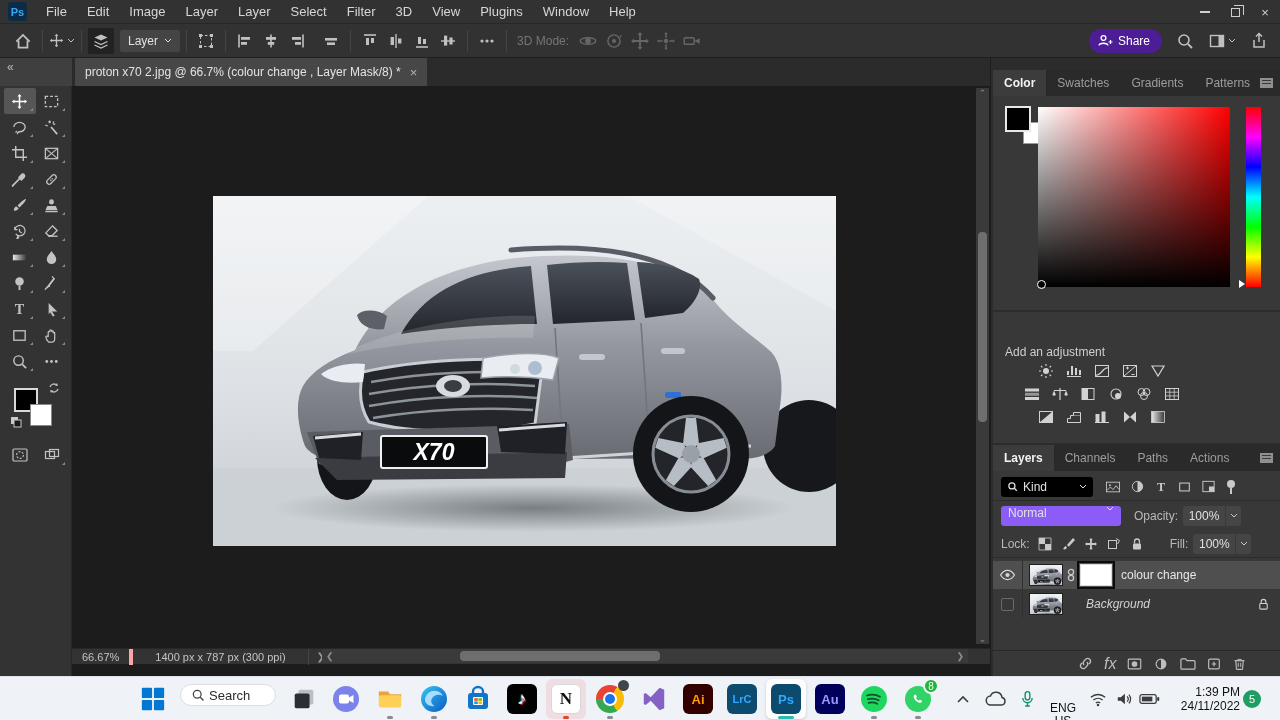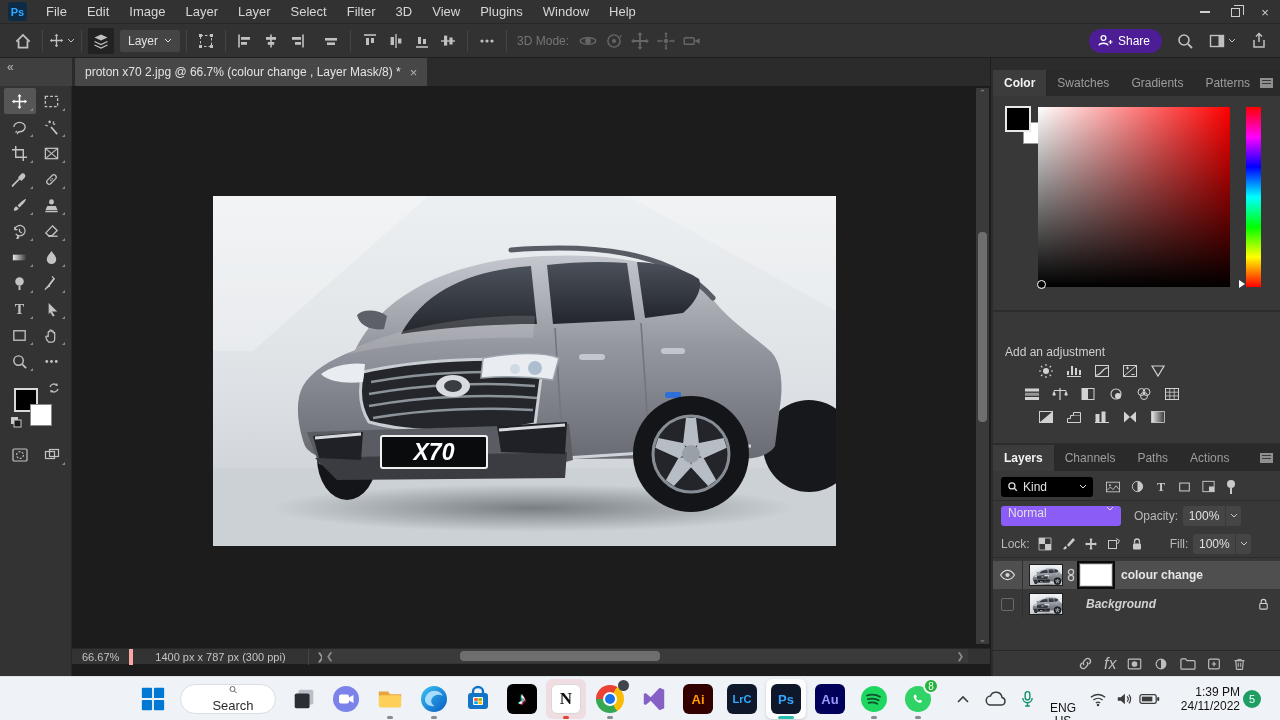--- a/index.html
+++ b/index.html
@@ -117,36 +117,36 @@
     display:flex; align-items:center; justify-content:center; }
   .lock-ics { display:flex; gap:9px; margin-left:8px; align-items:center; color:#c9c9c9; }
   .layer-row { position:absolute; left:0; right:0; height:28px; display:flex; align-items:center; }
   .lr-1 { top:116px; background:#4f4f4f; }
   .lr-2 { top:145px; }
   .vis-well { width:30px; height:28px; border-right:1px solid #2f2f2f; display:flex; align-items:center; justify-content:center; color:#d6d6d6; }
   .vis-empty { width:13px; height:13px; border:1px solid #6a6a6a; border-radius:2px; }
   .l-thumb { width:34px; height:22px; margin-left:6px; border:1px solid #1f1f1f; background:#888; overflow:hidden; }
   .l-thumb svg { display:block; width:34px; height:22px; }
   .mask-thumb { width:32px; height:22px; margin-left:4px; background:#fff; border:1px solid #ddd; outline:2px solid #0b0b0b; outline-offset:1px; }
-  .l-name { margin-left:9px; font-size:12px; color:#e6e6e6;font-weight:bold; }
+  .l-name { margin-left:9px; font-size:12px; color:#e6e6e6; }
   .l-name.it { font-style:italic; color:#d2d2d2; }
   .l-lock { position:absolute; right:10px; color:#cfcfcf; }
   .lp-actions { position:absolute; left:0; right:0; bottom:0; height:26px; border-top:1px solid #272727;
     display:flex; align-items:center; gap:10px; padding-left:84px; color:#bdbdbd; }
   .fx-t { font-size:16px; font-style:italic; color:#bdbdbd; }
 
   
   .taskbar { position:absolute; left:0; bottom:0; width:1280px; height:44px; background:#eff3f8; border-top:1px solid #dfe4ea; }
   .tb { position:absolute; top:6px; width:32px; height:32px; display:flex; align-items:center; justify-content:center; }
   .tb .dot { position:absolute; left:50%; bottom:-4px; transform:translateX(-50%); width:6px; height:3px; border-radius:2px; background:#878d94; }
   .tb .dot.red { background:#e0442c; }
-  .search-pill { position:absolute; left:180px; top:7px; width:96px; height:30px; border-radius:15px; background:#fff;
-    border:1px solid #d9dee5; display:flex; align-items:center; gap:4px; padding-left:10px; font-size:13px; color:#2b2b2b;flex-direction:column; }
+  .search-pill { position:absolute; left:180px; top:7px; width:96px; height:22px; border-radius:15px; background:#fff;
+    border:1px solid #d9dee5; display:flex; align-items:center; gap:4px; padding-left:10px; font-size:13px; color:#2b2b2b; }
   .sq-ico { width:30px; height:30px; border-radius:6px; display:flex; align-items:center; justify-content:center; font-weight:bold; }
-  .adobe { background:#0f172a; color:#31a8ff; font-size:12px; }
+  .adobe { background:#0c4a6e; color:#31a8ff; font-size:12px; }
   .ps-plate { position:absolute; left:766px; top:2px; width:40px; height:40px; background:#fdfdfd; border-radius:6px; box-shadow:0 1px 3px rgba(0,0,0,.18); }
   .ps-under { position:absolute; left:778px; bottom:1px; width:16px; height:3px; border-radius:2px; background:#2bbcae; }
   .notion-halo { position:absolute; left:546px; top:2px; width:40px; height:40px; background:rgba(240,90,90,.14); border-radius:6px; }
   .chrome-ico { position:relative; width:28px; height:28px; border-radius:50%;
     background:conic-gradient(from 30deg, #fbbc05 0 120deg, #34a853 120deg 240deg, #ea4335 240deg 360deg); }
   .chrome-ico:before { content:""; position:absolute; left:7px; top:7px; width:14px; height:14px; background:#fff; border-radius:50%; }
   .chrome-ico:after { content:""; position:absolute; left:9px; top:9px; width:10px; height:10px; background:#1a73e8; border-radius:50%; }
   .badge { position:absolute; border-radius:50%; color:#fff; display:flex; align-items:center; justify-content:center; }
   .wa-badge { right:-5px; top:-5px; width:16px; height:16px; background:#23b33a; border:2px solid #eff3f8; font-size:10px; }
   .chrome-badge { right:-3px; top:-3px; width:11px; height:11px; background:#41464d; }

